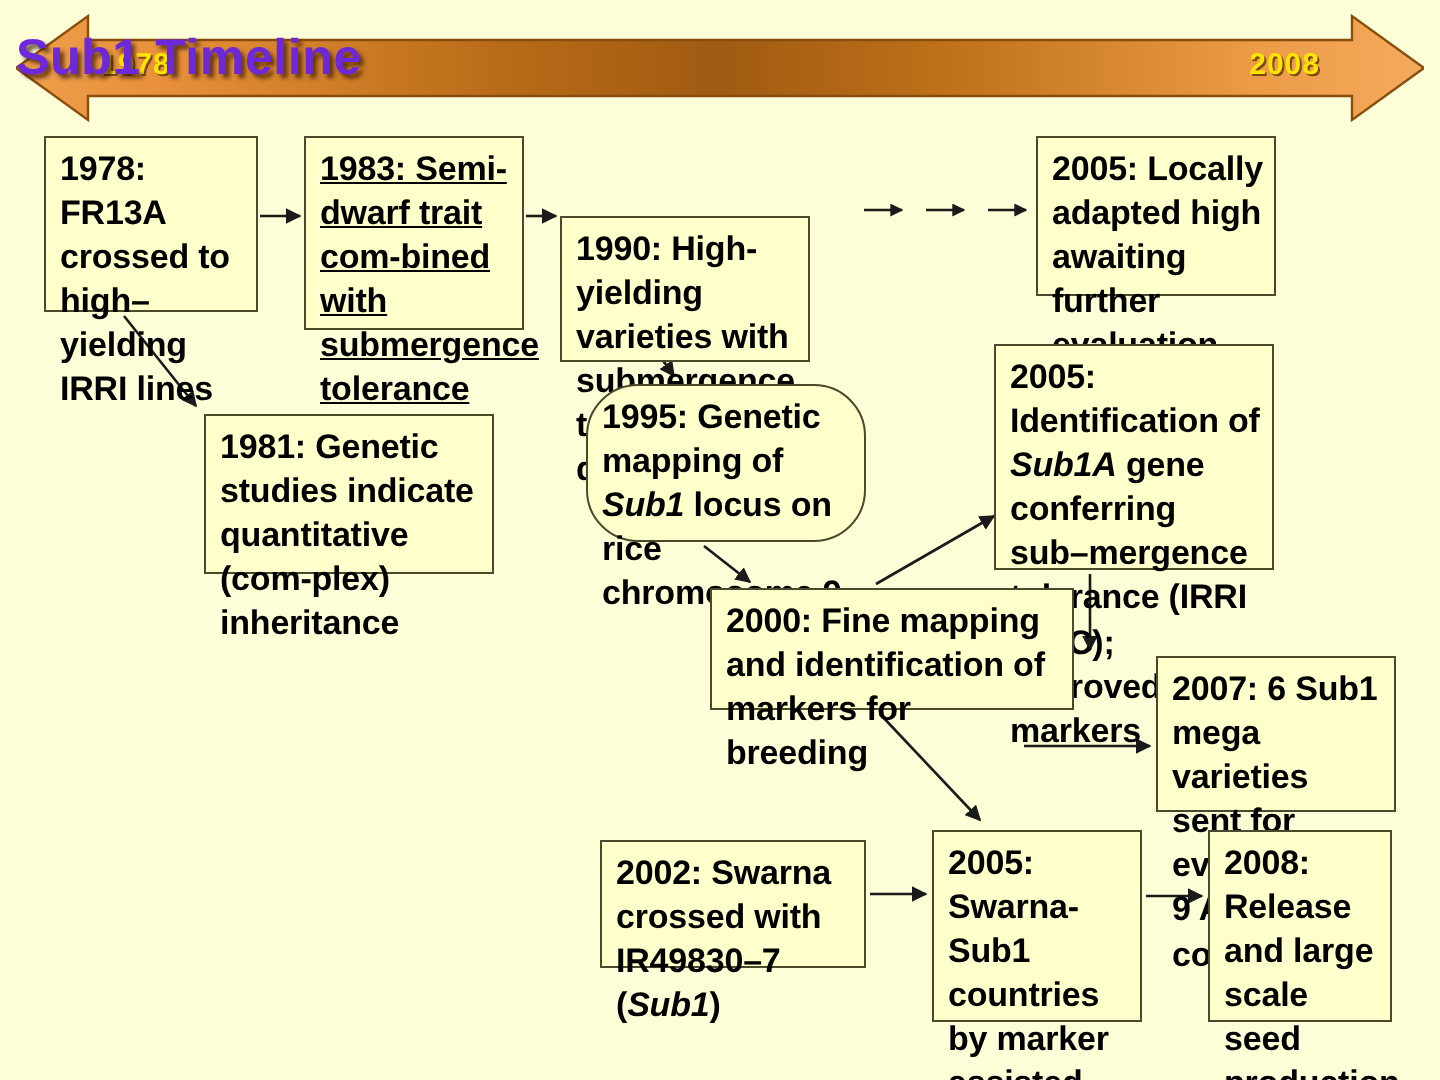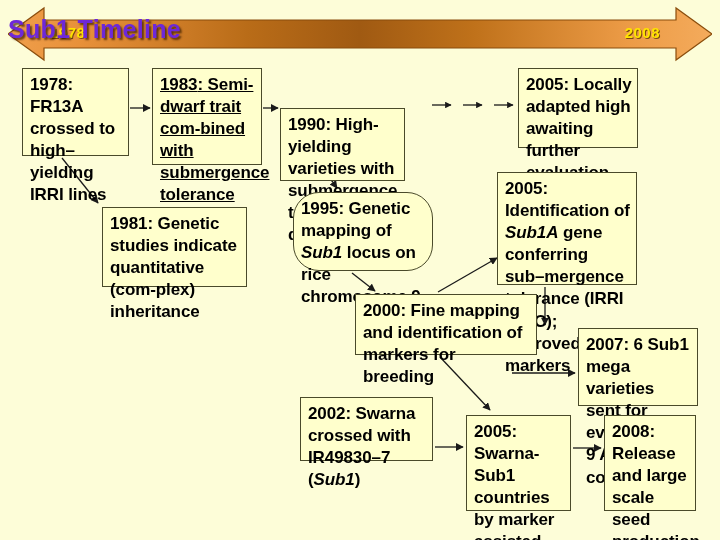--- a/index.html
+++ b/index.html
@@ -82,21 +82,21 @@
   
   #node-1978 { left: 22px;  top: 68px;  width: 107px; height: 88px; }
   #node-1983 { left: 152px; top: 68px;  width: 110px; height: 97px; text-decoration: underline; }
   #node-1990 { left: 280px; top: 68px;  width: 125px; height: 73px; margin-top: 40px; }
   #node-2005a{ left: 518px; top: 68px;  width: 120px; height: 80px; }
   #node-1981 { left: 58px;  top: 207px; width: 145px; height: 80px; margin-left: 44px; }
   #node-1995 { left: 293px; top: 192px; width: 140px; height: 79px; border-radius: 26px; }
   #node-2005b{ left: 497px; top: 172px; width: 140px; height: 113px; }
   #node-2000 { left: 355px; top: 294px; width: 182px; height: 61px; }
   #node-2007 { left: 578px; top: 328px; width: 120px; height: 78px; }
-  #node-2002 { left: 300px; top: 397px; width: 133px; height: 64px; }
+  #node-2002 { left: 300px; top: 420px; width: 133px; height: 64px; }
   #node-2005c{ left: 466px; top: 415px; width: 105px; height: 96px; }
   #node-2008 { left: 604px; top: 415px; width: 92px;  height: 96px; }
 </style>
 </head>
 <body>
 
 <div id="canvas">
 
   <div id="banner-wrap">
     <svg id="banner-svg" width="704" height="56" viewBox="0 0 704 56">

